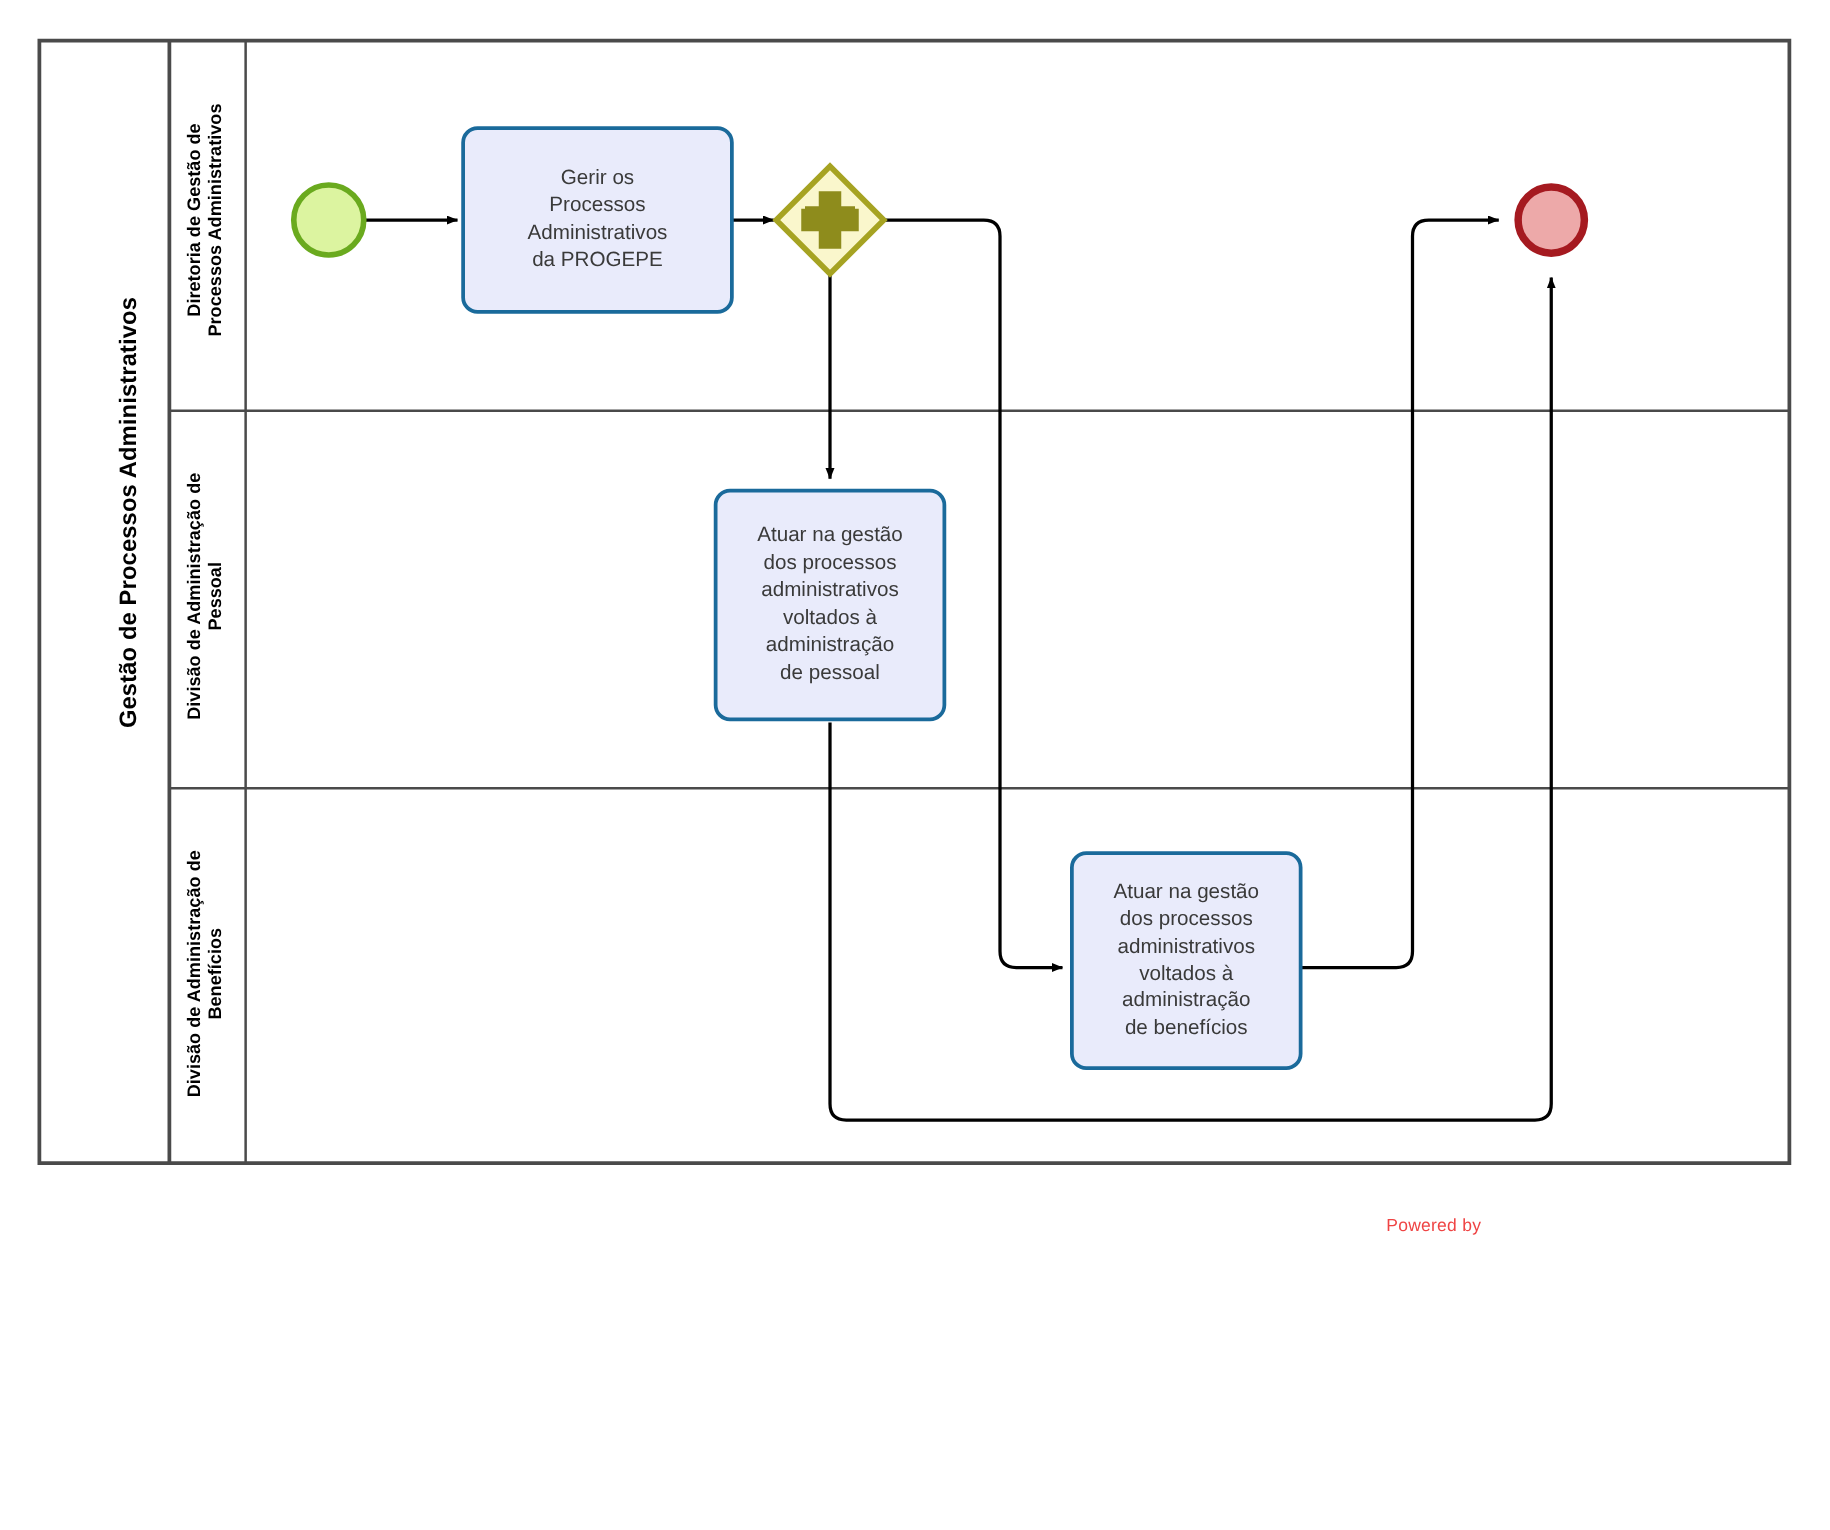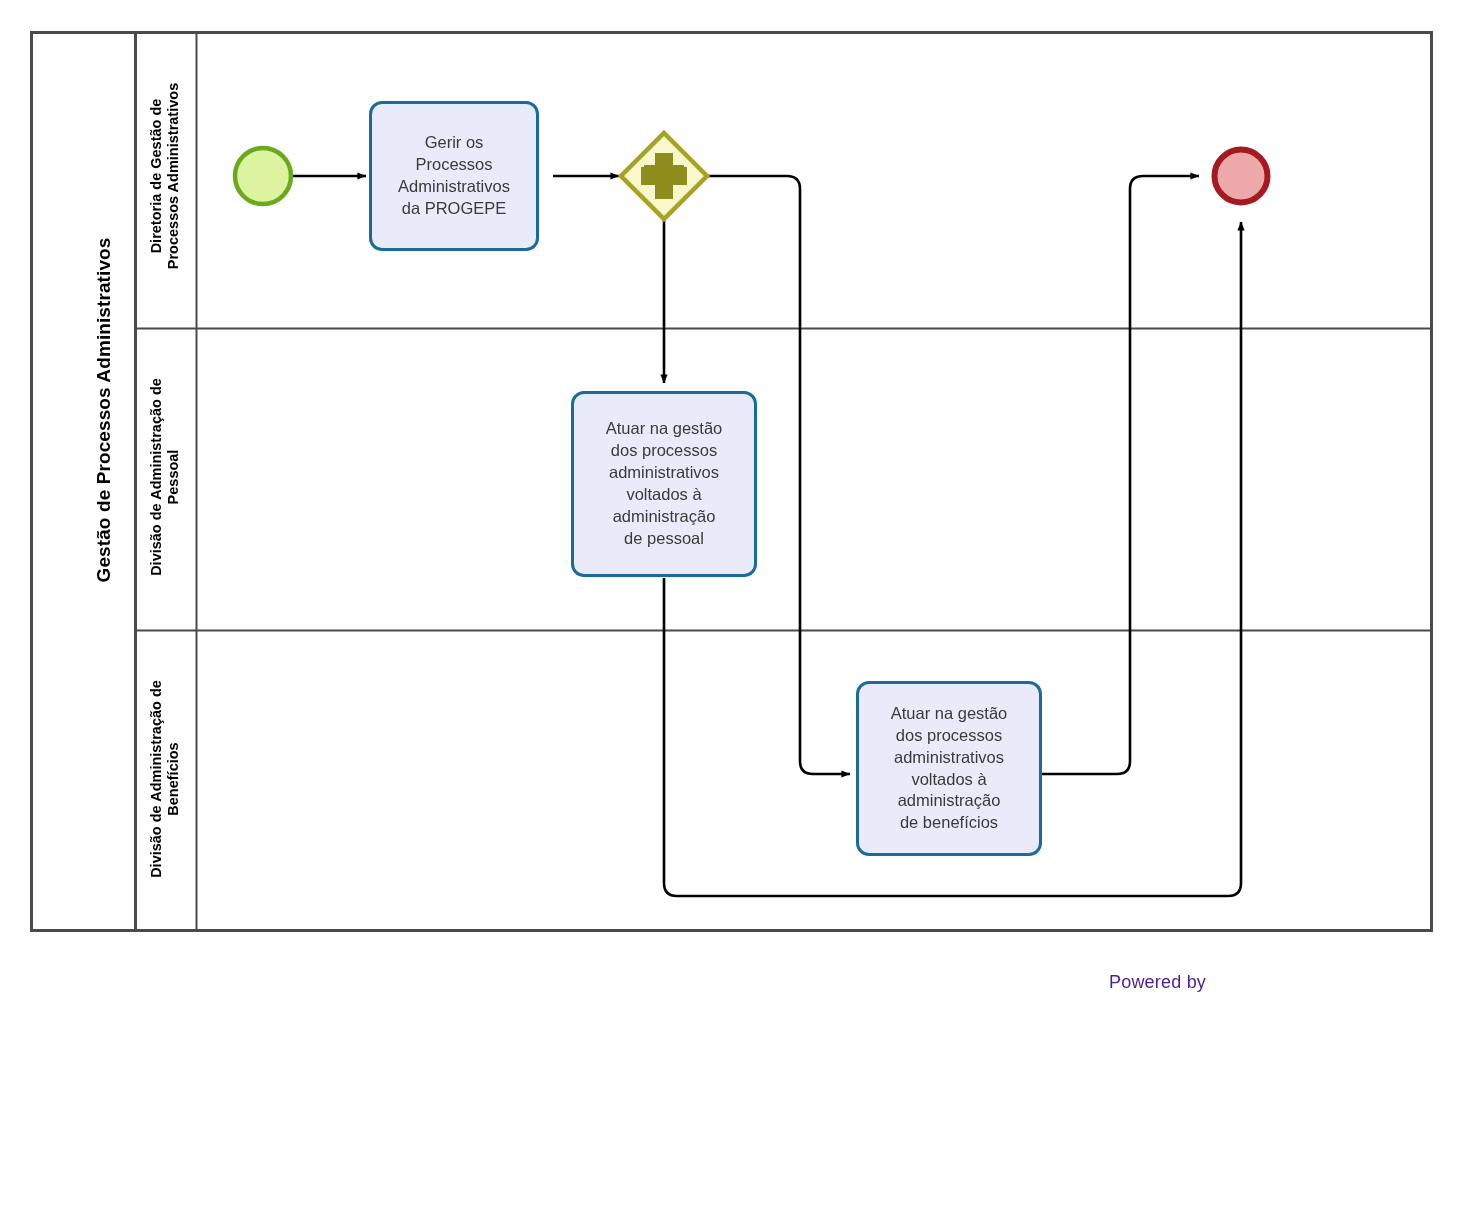--- a/index.html
+++ b/index.html
@@ -64,22 +64,22 @@
   }
   
   #watermark {
     position: absolute;
     left: 1103px;
     top: 972px;
     width: 270px;
     height: 100px;
   }
   #watermark .powered {
-    font-size: 18px;
-    color: #4c1d95;
+    font-size: 14px;
+    color: #ef4444;
     letter-spacing: 0.2px;
     margin-left: 6px;
   }
   #watermark .logo-row {
     display: flex;
     align-items: flex-start;
     margin-top: 5px;
   }
   #watermark .word-stack {
     margin-left: 6px;
@@ -153,21 +153,21 @@
 
   <div class="rot-label lane-title-text" style="left:148px; top:312px; width:272px; transform: rotate(-90deg);">Diretoria de Gestão de
 Processos Administrativos</div>
 
   <div class="rot-label lane-title-text" style="left:148px; top:616px; width:278px; transform: rotate(-90deg);">Divisão de Administração de
 Pessoal</div>
 
   <div class="rot-label lane-title-text" style="left:148px; top:918px; width:278px; transform: rotate(-90deg);">Divisão de Administração de
 Benefícios</div>
 
-  <div class="task" style="left:369px; top:101px; width:170px; height:150px;">Gerir os
+  <div class="task" style="left:369px; top:101px; width:218px; height:150px;">Gerir os
 Processos
 Administrativos
 da PROGEPE</div>
 
   <div class="task" style="left:571px; top:391px; width:186px; height:186px;">Atuar na gestão
 dos processos
 administrativos
 voltados à
 administração
 de pessoal</div>

